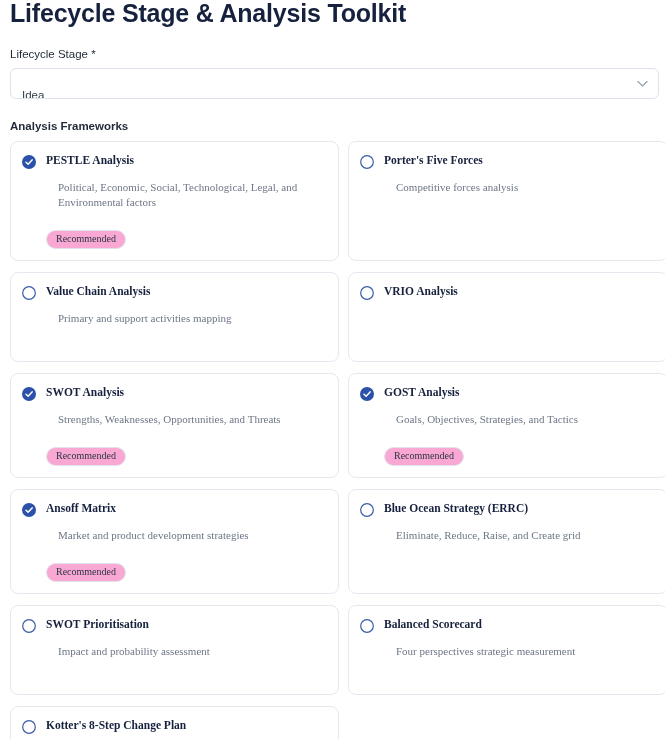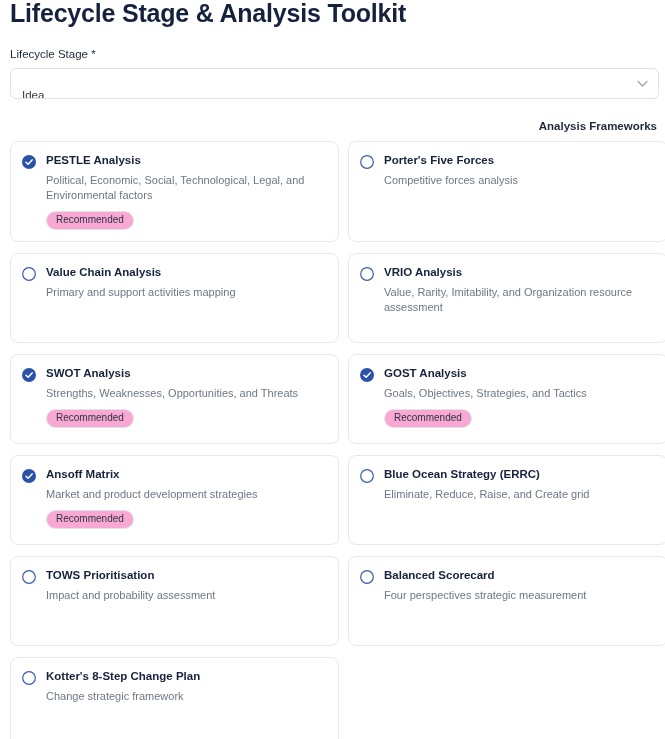--- a/index.html
+++ b/index.html
@@ -65,37 +65,37 @@
     pointer-events: none;
     display: block;
     line-height: 0;
   }
   .section-label {
     font-size: 11.5px;
     font-weight: bold;
     color: #1f2937;
     margin: 20px 0 8px 2px;
     line-height: 14px;
-    text-align: right;
   }
   .grid {
     display: grid;
     grid-template-columns: 329px 320px;
     column-gap: 9px;
     row-gap: 11px;
     margin-left: 2px;
   }
   .card {
     border: 1px solid #e4e9f0;
     border-radius: 8px;
     background: #ffffff;
     padding: 11px 12px 11px 11px;
     display: flex;
     align-items: flex-start;
     min-height: 90px;
+    font-family: Liberation Serif, serif;
   }
   .cb {
     flex: 0 0 auto;
     width: 14px;
     height: 14px;
     margin-top: 2px;
     margin-right: 10px;
     display: block;
     cursor: pointer;
   }
@@ -108,21 +108,21 @@
     font-size: 11.5px;
     font-weight: bold;
     color: #16213e;
     line-height: 15px;
     margin: 0 0 5px 0;
   }
   .card-desc {
     font-size: 11px;
     color: #6d7787;
     line-height: 15px;
-    margin: 0;
+    margin: 12px;
   }
   .badge {
     display: inline-block;
     margin-top: 8px;
     border: 1px solid #dfe4ec;
     border-radius: 10px;
     padding: 2px 9px 3px 9px;
     font-size: 10px;
     color: #2b3445;
     line-height: 12px;
@@ -174,21 +174,20 @@
           <div class="card-title">Value Chain Analysis</div>
           <div class="card-desc">Primary and support activities mapping</div>
         </div>
       </div>
       <div class="card">
         <svg class="cb" viewBox="0 0 14 14" width="14" height="14">
           <circle cx="7" cy="7" r="6.3" fill="#ffffff" stroke="#3b5ca8" stroke-width="1.2"></circle>
         </svg>
         <div class="card-body">
           <div class="card-title">VRIO Analysis</div>
-          <div class="card-desc">Value, Rarity, Imitability, and Organization resource assessment</div>
         </div>
       </div>
       <div class="card">
         <svg class="cb" viewBox="0 0 14 14" width="14" height="14">
           <circle cx="7" cy="7" r="7" fill="#2b52a8"></circle>
           <path d="M4 7.2L6.1 9.2L10.1 4.9" stroke="#ffffff" stroke-width="1.5" fill="none" stroke-linecap="round" stroke-linejoin="round"></path>
         </svg>
         <div class="card-body"><div class="card-title">SWOT Analysis</div><div class="card-desc">Strengths, Weaknesses, Opportunities, and Threats</div><div class="badge">Recommended</div></div>
       </div>
       <div class="card">
@@ -212,21 +211,21 @@
         <div class="card-body">
           <div class="card-title">Blue Ocean Strategy (ERRC)</div>
           <div class="card-desc">Eliminate, Reduce, Raise, and Create grid</div>
         </div>
       </div>
       <div class="card">
         <svg class="cb" viewBox="0 0 14 14" width="14" height="14">
           <circle cx="7" cy="7" r="6.3" fill="#ffffff" stroke="#3b5ca8" stroke-width="1.2"></circle>
         </svg>
         <div class="card-body">
-          <div class="card-title">TOWS Prioritisation</div>
+          <div class="card-title">SWOT Prioritisation</div>
           <div class="card-desc">Impact and probability assessment</div>
         </div>
       </div>
       <div class="card">
         <svg class="cb" viewBox="0 0 14 14" width="14" height="14">
           <circle cx="7" cy="7" r="6.3" fill="#ffffff" stroke="#3b5ca8" stroke-width="1.2"></circle>
         </svg>
         <div class="card-body">
           <div class="card-title">Balanced Scorecard</div>
           <div class="card-desc">Four perspectives strategic measurement</div>

